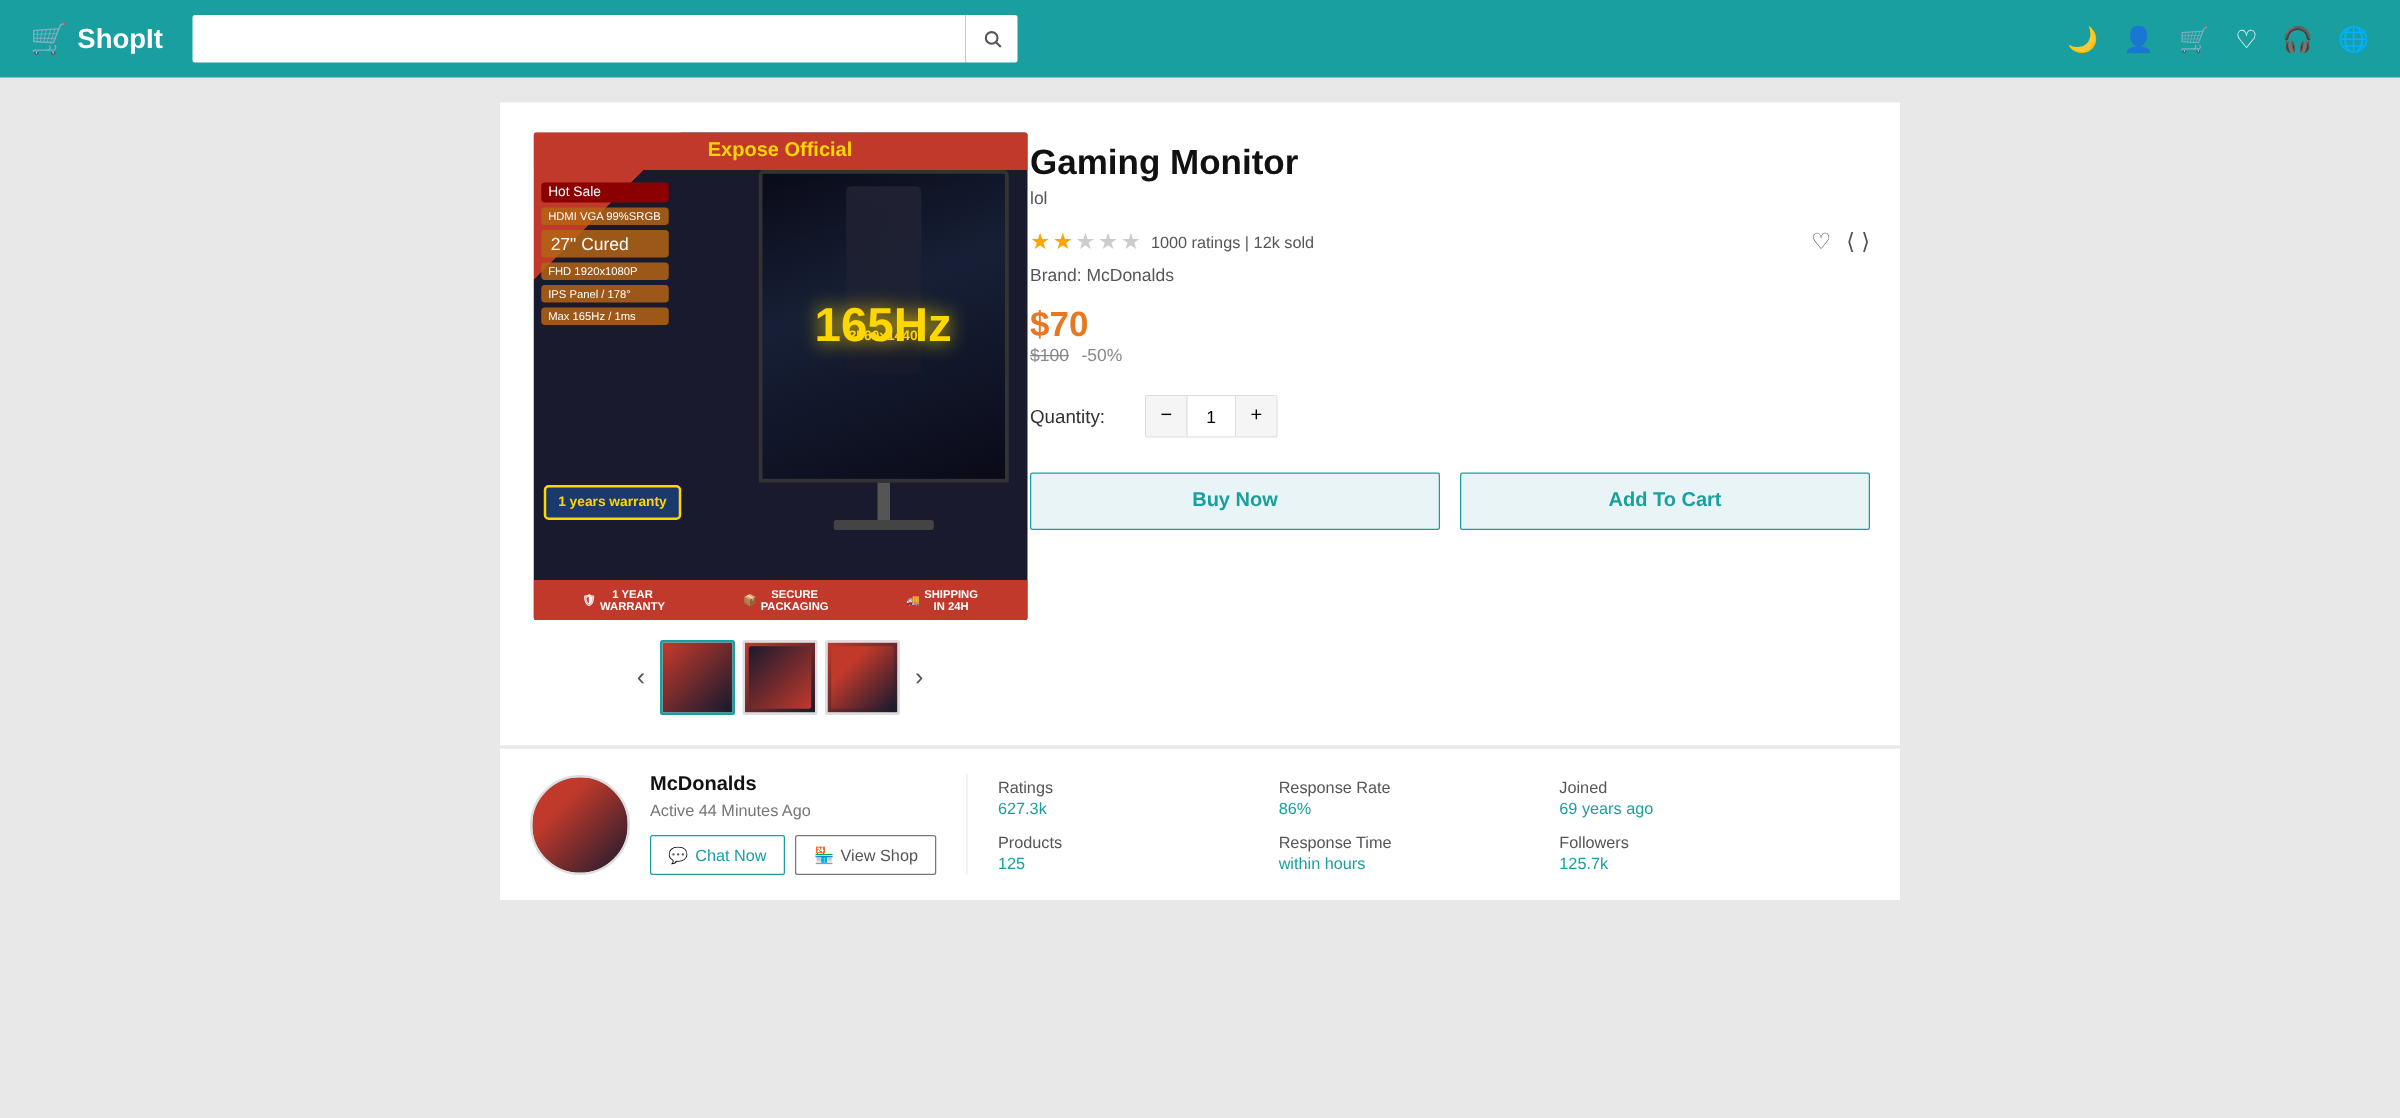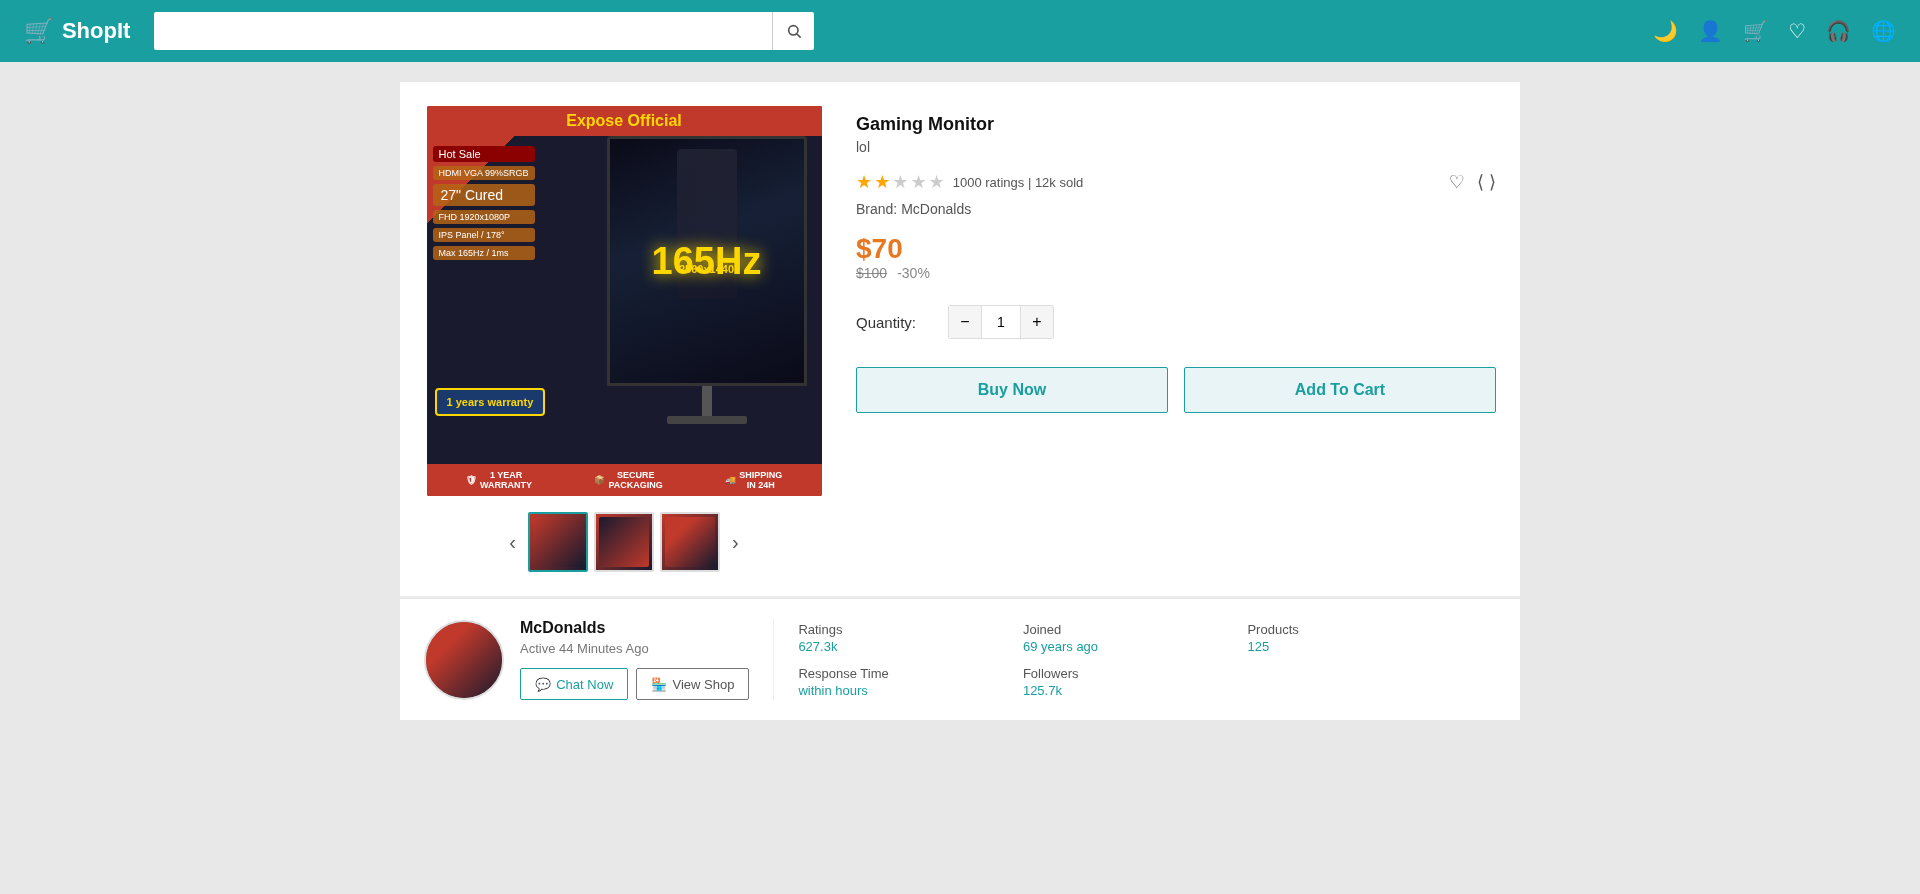--- a/index.html
+++ b/index.html
@@ -71,21 +71,20 @@
       margin: 0 auto;
       padding: 20px 0;
     }
 
     
     .product-card {
       background: white;
       display: flex;
       flex-direction: row;
       padding: 24px;
-      gap: 32px;
       margin-bottom: 0;
     }
 
     
     .product-image-section {
       display: flex;
       flex-direction: column;
       align-items: center;
       min-width: 400px;
       max-width: 420px;
@@ -268,21 +267,21 @@
       background: linear-gradient(135deg, #c0392b 0%, #1a1a2e 100%);
       border-radius: 2px;
     }
 
     
     .product-info-section {
       flex: 1;
       padding-top: 8px;
     }
     .product-title {
-      font-size: 18px;
+      font-size: 28px;
       font-weight: bold;
       color: #111;
       margin-bottom: 4px;
     }
     .product-subtitle {
       font-size: 14px;
       color: #555;
       margin-bottom: 16px;
     }
     .rating-row {
@@ -633,21 +632,21 @@
           <button class="icon-btn">♡</button>
           <button class="icon-btn">⟨ ⟩</button>
         </div>
       </div>
 
       <div class="brand-text">Brand: McDonalds</div>
 
       <div class="price-current">$70</div>
       <div class="price-row">
         <span class="price-original">$100</span>
-        <span class="price-discount">-30%</span>
+        <span class="price-discount">-50%</span>
       </div>
 
       <div class="quantity-row">
         <span class="quantity-label">Quantity:</span>
         <div class="qty-controls">
           <button class="qty-btn">−</button>
           <input class="qty-input" type="text" value="1" style="">
           <button class="qty-btn">+</button>
         </div>
       </div>
@@ -681,20 +680,24 @@
         </div>
       </div>
     </div>
 
     <div class="seller-stats">
       <div class="stat-row">
         <span class="stat-label">Ratings</span>
         <span class="stat-value">627.3k</span>
       </div>
       <div class="stat-row">
+        <span class="stat-label">Response Rate</span>
+        <span class="stat-value">86%</span>
+      </div>
+      <div class="stat-row">
         <span class="stat-label">Joined</span>
         <span class="stat-value">69 years ago</span>
       </div>
       <div class="stat-row">
         <span class="stat-label">Products</span>
         <span class="stat-value">125</span>
       </div>
       <div class="stat-row">
         <span class="stat-label">Response Time</span>
         <span class="stat-value">within hours</span>

